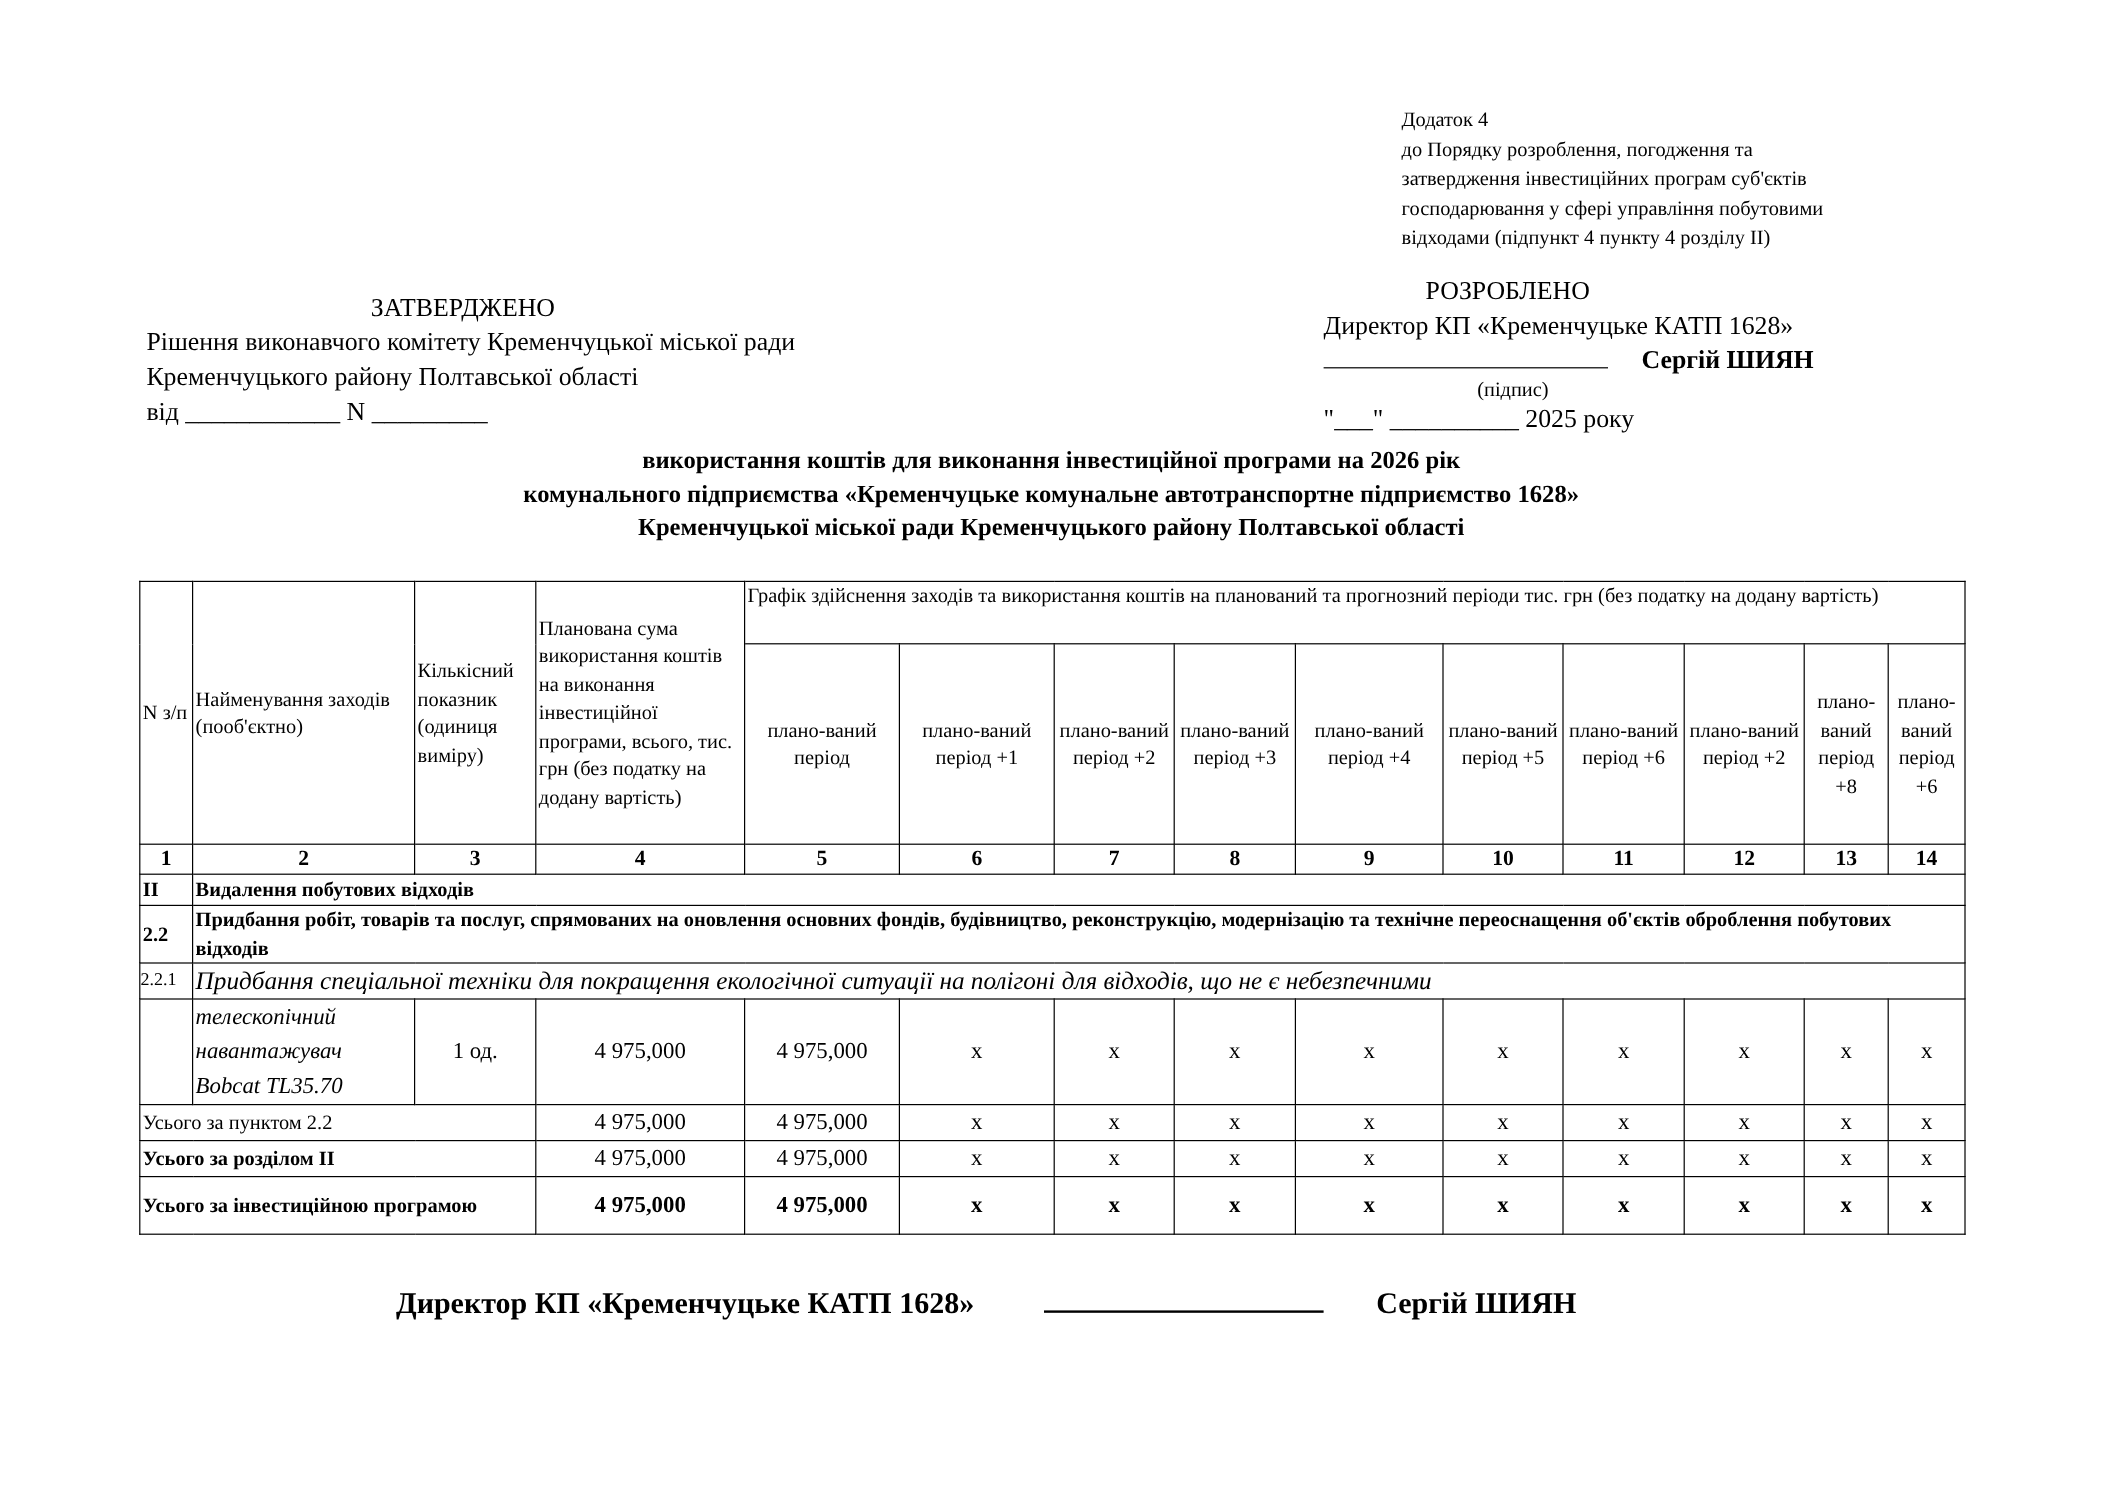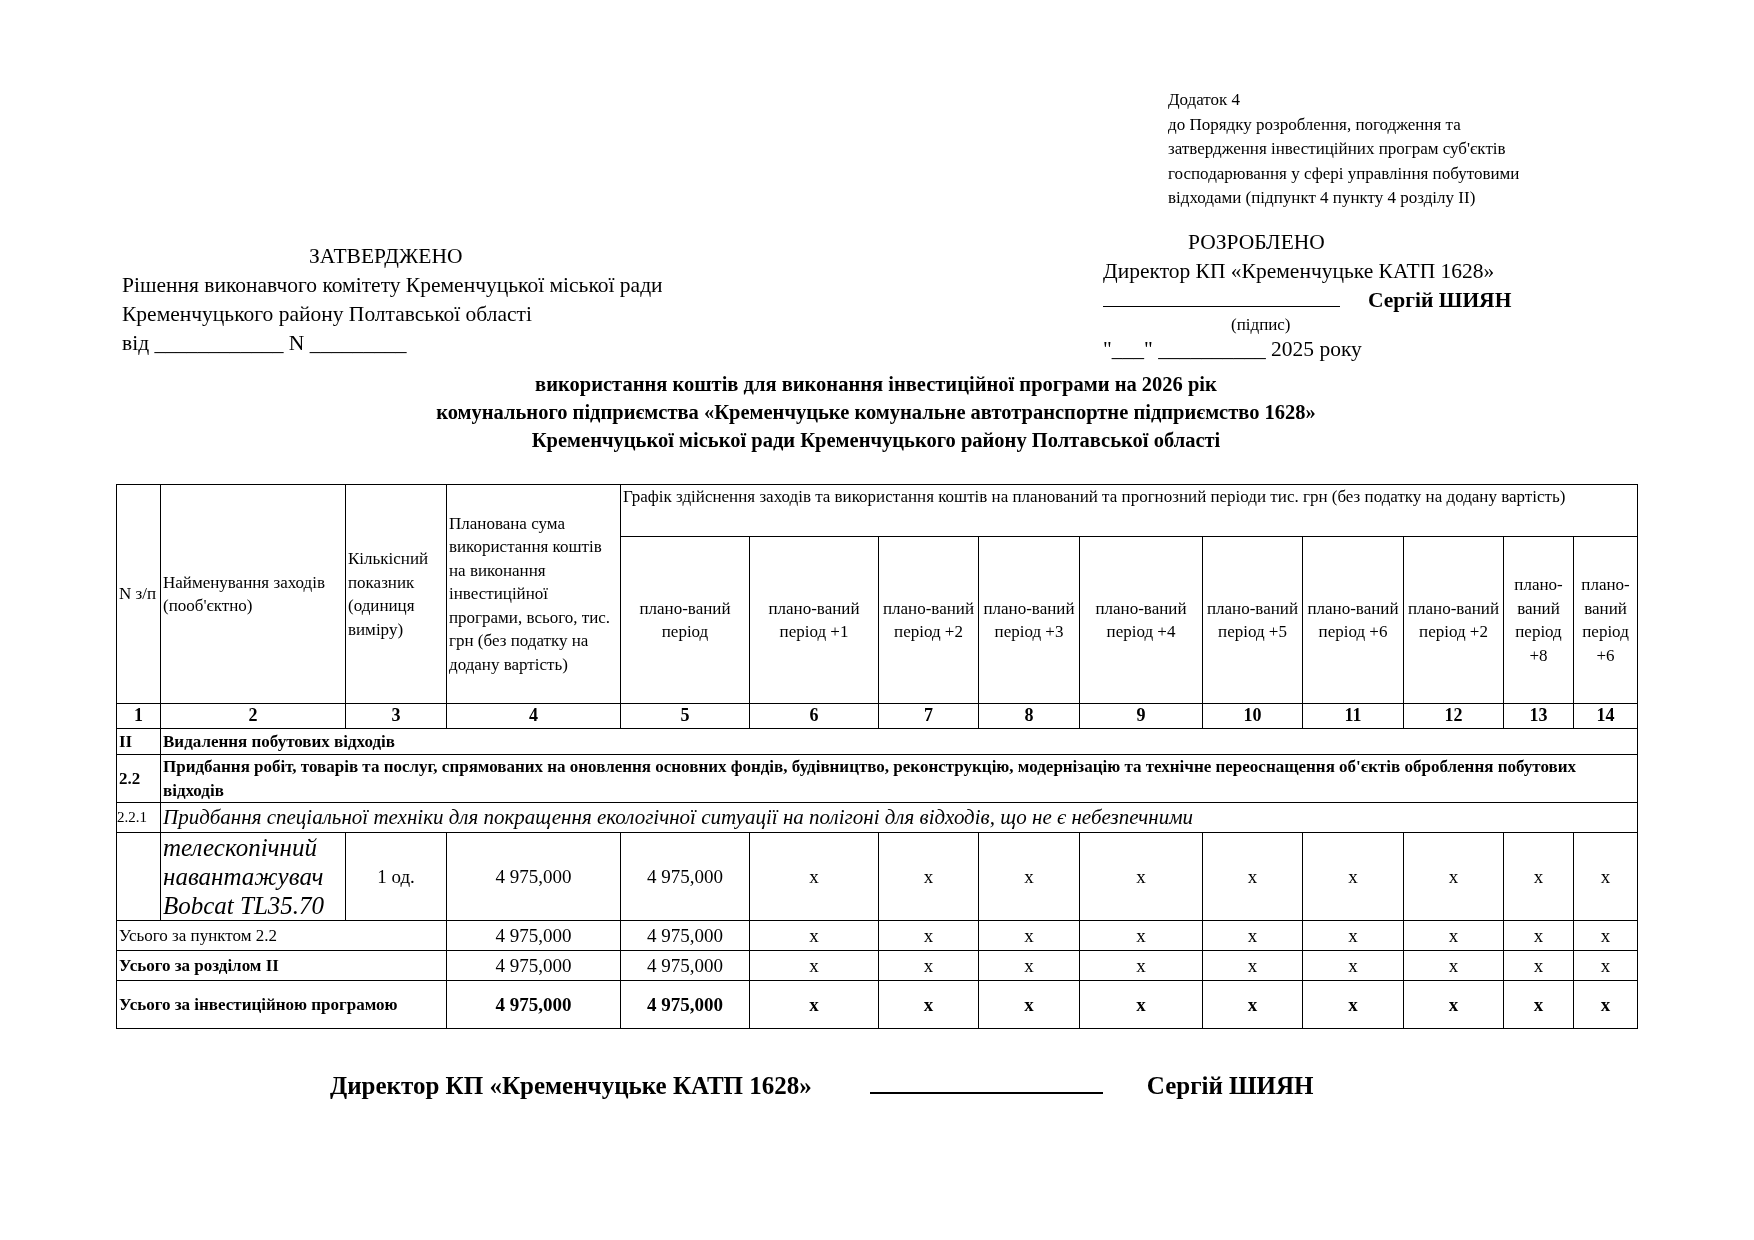--- a/index.html
+++ b/index.html
@@ -125,21 +125,21 @@
   <tr style="height:48px">
     <td class="b">2.2</td>
     <td class="b" colspan="13">Придбання робіт, товарів та послуг, спрямованих на оновлення основних фондів, будівництво, реконструкцію, модернізацію та технічне переоснащення об'єктів оброблення побутових відходів</td>
   </tr>
   <tr style="height:30px">
     <td style="font-size:15px;padding:0">2.2.1</td>
     <td class="i" colspan="13" style="font-size:21px">Придбання спеціальної техніки для покращення екологічної ситуації на полігоні для відходів, що не є небезпечними</td>
   </tr>
   <tr class="bodyrow" style="height:88px">
     <td></td>
-    <td class="i" style="font-size:25px;line-height:29px">телескопічний навантажувач Bobcat TL35.70</td>
+    <td class="i" style="font-size:19px;line-height:29px">телескопічний навантажувач Bobcat TL35.70</td>
     <td class="c">1 од.</td>
     <td class="c">4 975,000</td>
     <td class="c">4 975,000</td>
     <td class="c">x</td>
     <td class="c">x</td>
     <td class="c">x</td>
     <td class="c">x</td>
     <td class="c">x</td>
     <td class="c">x</td>
     <td class="c">x</td>

